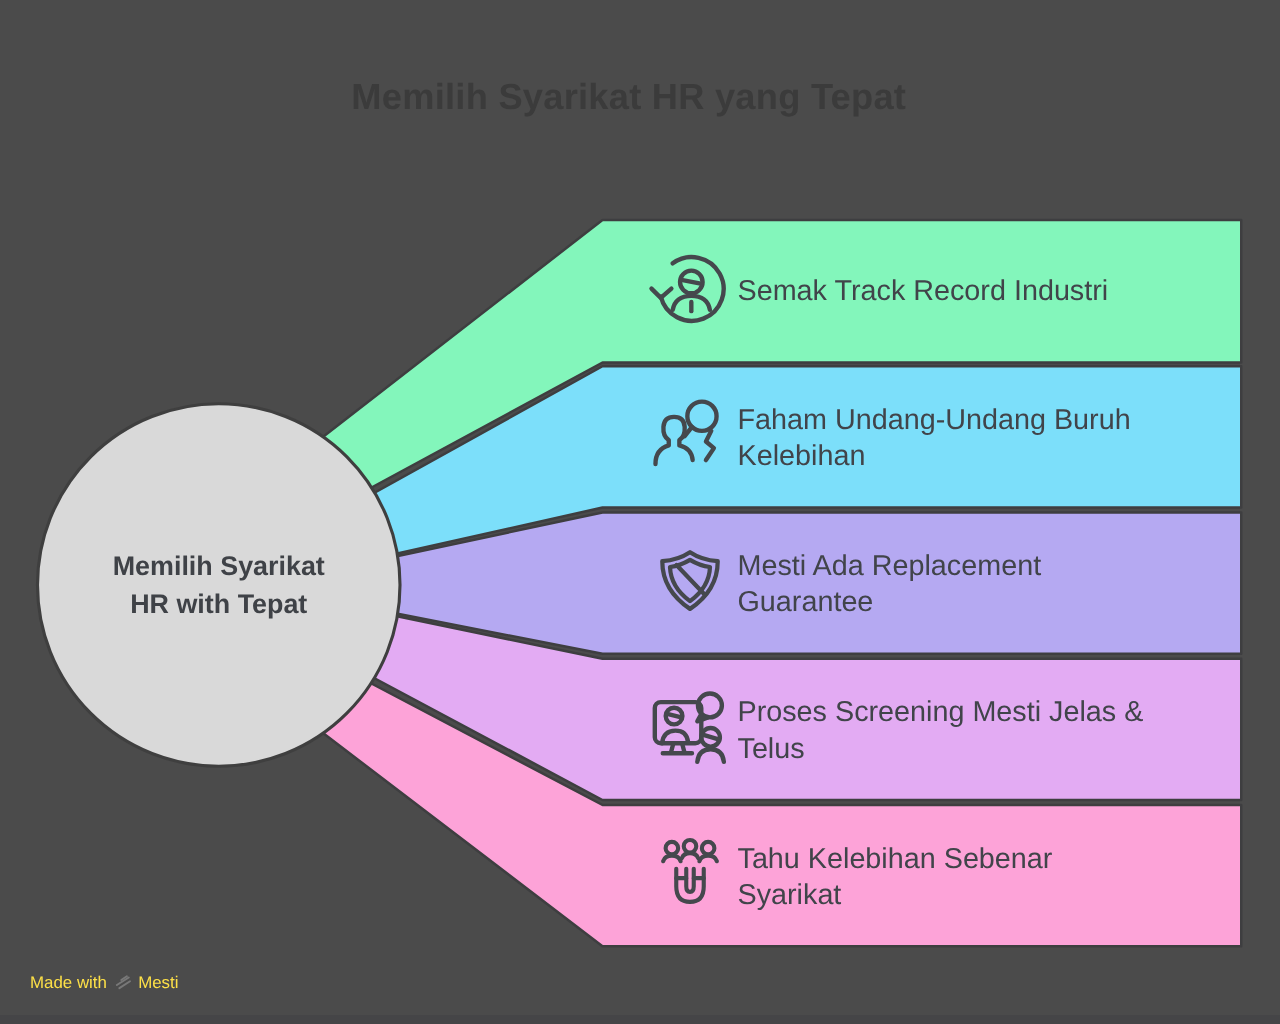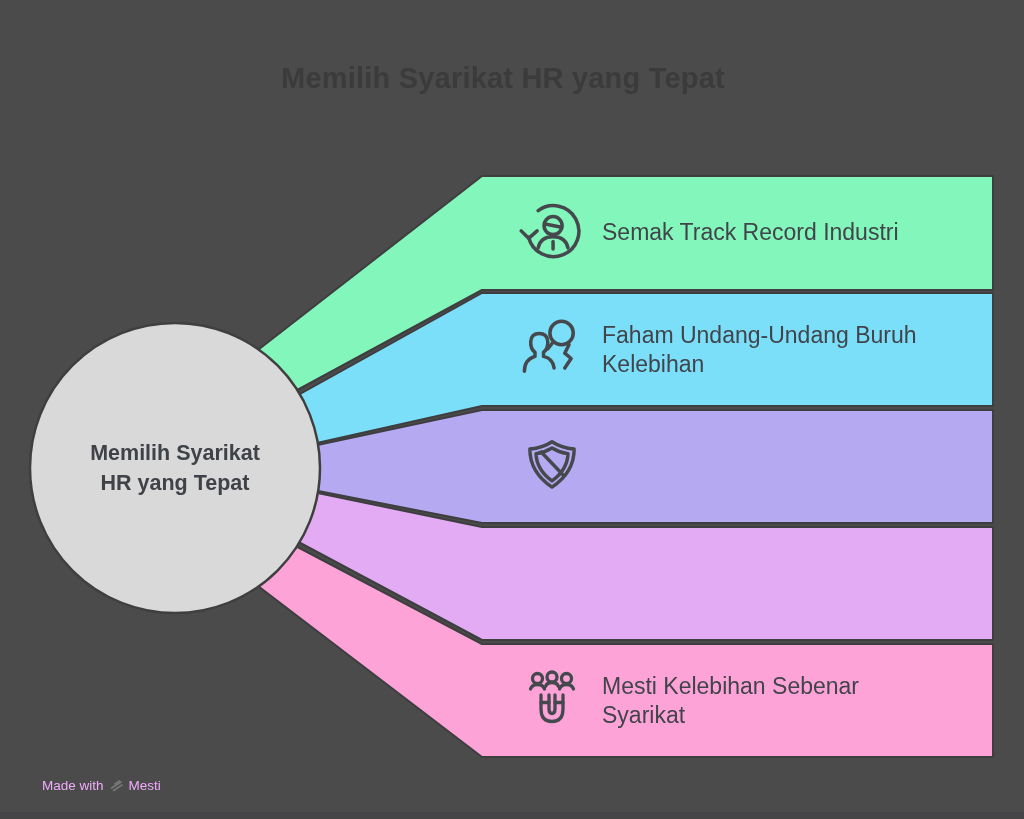--- a/index.html
+++ b/index.html
@@ -16,30 +16,30 @@
   svg.fan{position:absolute;top:0;left:0;}
   .fan polygon{stroke:#3e3e40;stroke-width:2;stroke-linejoin:round;}
   .fan circle.hub{stroke:#3f3f3f;stroke-width:2.5;}
   .hub-label{
     position:absolute;left:39px;top:438px;width:272px;
     text-align:center;font-size:21.5px;font-weight:bold;line-height:30px;
     color:#3f4247;white-space:pre-line;
   }
   .band-row{
     position:absolute;left:514px;width:470px;height:114px;
-    display:flex;align-items:center;gap:12px;
+    display:flex;align-items:center;
   }
   .icon-box{width:76px;height:76px;flex:0 0 76px;display:flex;align-items:center;justify-content:center;}
   .icon-box svg{stroke:#45484d;fill:none;stroke-width:3.3;stroke-linecap:round;stroke-linejoin:round;}
   .band-label{
     font-size:23px;line-height:29.5px;color:#41444a;white-space:pre-line;
   }
   .footer{
-    position:absolute;left:42px;top:778px;display:flex;align-items:center;gap:5px;
-    font-size:13.5px;color:#f0abfc;
+    position:absolute;left:24px;top:778px;display:flex;align-items:center;gap:5px;
+    font-size:13.5px;color:#fde047;
   }
   .footer svg{display:block;}
   .bottom-edge{position:absolute;left:0;bottom:0;width:100%;height:7px;background:#454547;}
 </style>
 </head>
 <body>
 
 <div class="stage">
 
   <div class="title">Memilih Syarikat HR yang Tepat</div>
@@ -47,21 +47,21 @@
   <svg class="fan" width="1024" height="819" viewBox="0 0 1024 819">
     <polygon points="250,356 482,176 993,176 993,290 482,290 288,395" fill="#83f6bb"></polygon>
     <polygon points="291,399 482,293 993,293 993,406 482,406 308,445" fill="#7cdffa"></polygon>
     <polygon points="308,447 482,410 993,410 993,523 482,523 308,489" fill="#b5a9f2"></polygon>
     <polygon points="308,491 482,527 993,527 993,640 482,640 291,538" fill="#e3abf3"></polygon>
     <polygon points="288,542 482,644 993,644 993,757 482,757 250,580" fill="#fda3d8"></polygon>
     <circle class="hub" cx="175" cy="468" r="145" fill="#d9d9d9"></circle>
   </svg>
 
   <div class="hub-label">Memilih Syarikat
-HR yang Tepat</div>
+HR with Tepat</div>
 
   <div class="band-row" style="top:176px;">
     <div class="icon-box">
       <svg width="68" height="68" viewBox="0 0 64 64">
         <path d="M19 11 A24 24 0 1 1 10 36"></path>
         <path d="M3 30 L10 37 L18 30"></path>
         <circle cx="33" cy="25" r="8.5"></circle>
         <path d="M25.5 23.5 L41 26.5"></path>
         <path d="M19 46 Q21 35.5 33 35.5 Q45 35.5 47 46"></path>
         <path d="M33 40 L33 47"></path>
@@ -84,38 +84,58 @@
   </div>
 
   <div class="band-row" style="top:410px;">
     <div class="icon-box">
       <svg width="66" height="66" viewBox="0 0 64 64">
         <path d="M32 7.5 Q41 13.5 53.5 14.5 Q53.5 37 32 51.5 Q10.5 37 10.5 14.5 Q23 13.5 32 7.5 Z"></path>
         <path d="M32 13.5 Q39.5 18 47.5 19 Q47 34.5 32 45.5 Q17 34.5 16.5 19 Q24.5 18 32 13.5 Z"></path>
         <path d="M21.5 17.5 L43.5 40.5"></path>
       </svg>
     </div>
+    <div class="band-label">Mesti Ada Replacement
+Guarantee</div>
   </div>
 
+  <div class="band-row" style="top:527px;">
+    <div class="icon-box">
+      <svg width="68" height="68" viewBox="0 0 64 64">
+        <rect x="5.5" y="11" width="35" height="31" rx="4.5"></rect>
+        <circle cx="20" cy="21.5" r="6.3"></circle>
+        <path d="M14.8 19.8 L25.5 22.5"></path>
+        <path d="M11 42 Q12 32.5 21 32.5 Q29.5 32.5 30.5 41"></path>
+        <path d="M19.5 42 L17.5 49.5 M26 42 L28 49.5 M11.5 49.5 L33.5 49.5"></path>
+        <circle cx="47" cy="13.5" r="9"></circle>
+        <path d="M40.5 20 L37.5 25.5 L45.5 22.5"></path>
+        <circle cx="47.5" cy="37.5" r="7"></circle>
+        <path d="M41.5 35.5 L53.5 39"></path>
+        <path d="M37.5 56 Q38.5 46.5 47.5 46.5 Q56.5 46.5 57.5 56"></path>
+      </svg>
+    </div>
+    <div class="band-label">Proses Screening Mesti Jelas &amp;
+Telus</div>
+  </div>
 
   <div class="band-row" style="top:644px;">
     <div class="icon-box">
       <svg width="64" height="64" viewBox="0 0 64 64">
         <circle cx="17.5" cy="9.5" r="5"></circle>
         <circle cx="32" cy="8" r="5"></circle>
         <circle cx="46.5" cy="9.5" r="5"></circle>
         <path d="M10.5 20 Q12 15.5 17.5 15.5 Q23 15.5 24.5 20"></path>
         <path d="M25.5 17.5 Q27 13.5 32 13.5 Q37 13.5 38.5 17.5"></path>
         <path d="M39.5 20 Q41 15.5 46.5 15.5 Q52 15.5 53.5 20"></path>
         <path d="M21 26 L21 40 Q21 52.5 32 52.5 Q43 52.5 43 40 L43 26"></path>
         <path d="M29 26 L29 40 Q29 44.5 32 44.5 Q35 44.5 35 40 L35 26"></path>
         <path d="M21 33.5 L29 33.5 M35 33.5 L43 33.5"></path>
       </svg>
     </div>
-    <div class="band-label">Mesti Kelebihan Sebenar
+    <div class="band-label">Tahu Kelebihan Sebenar
 Syarikat</div>
   </div>
 
   <div class="footer">
     <span>Made with</span>
     <svg width="15" height="15" viewBox="0 0 15 15">
       <g stroke="#787878" stroke-width="1.6" stroke-linecap="round" fill="none">
         <path d="M2.5 10 L12 4"></path>
         <path d="M4.5 12.5 L13 7"></path>
         <path d="M6 6 L10.5 3"></path>

